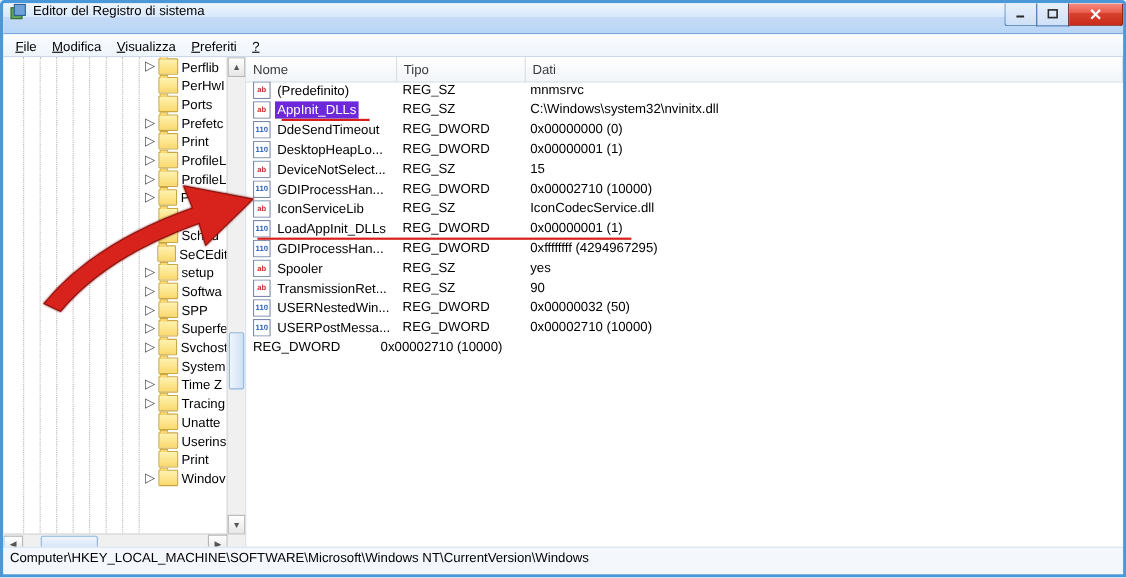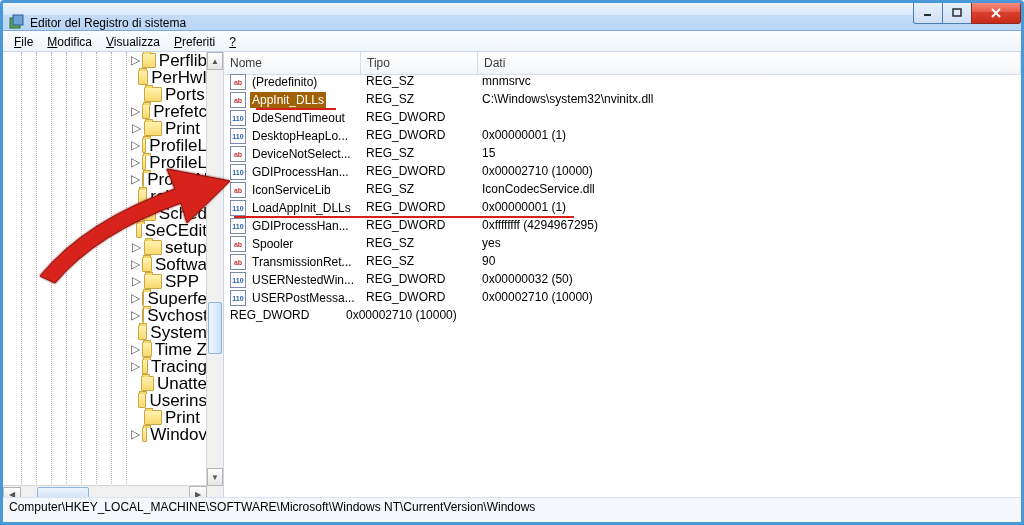--- a/index.html
+++ b/index.html
@@ -1,34 +1,34 @@
 <!DOCTYPE html>
 <html><head>
 <meta charset="utf-8">
 <style>
   html,body{margin:0;padding:0;font-family:"Segoe UI",Tahoma,sans-serif;font-size:12px;color:#000;user-select:none;background:#fff}
   .window{position:relative;width:1018px;height:519px;border:3px solid #4A98D8;border-radius:4px 4px 0 0;background:#fff;overflow:hidden}
-  .titlebar{height:27px;background:linear-gradient(to bottom,#eef5fd 0%,#d8e8fb 45%,#c5dbf6 46%,#b8d5f7 100%);display:flex;align-items:flex-end;position:relative;border-bottom:1px solid #7ba7d9}
+  .titlebar{height:27px;background:linear-gradient(to bottom,#eef5fd 0%,#d8e8fb 45%,#c5dbf6 46%,#b8d5f7 100%);display:flex;align-items:flex-start;position:relative;border-bottom:1px solid #7ba7d9}
   .titlebar .app-icon{width:16px;height:16px;margin:0 5px 0 6px;display:flex;align-items:center;justify-content:center}
   .titlebar .title{font-size:12px;color:#000}
   .win-controls{position:absolute;right:0;top:0;display:flex;height:20px}
   .win-btn{width:28px;height:20px;border:1px solid #4d7db5;border-top:none;display:flex;align-items:center;justify-content:center;background:linear-gradient(to bottom,#e6f0fb,#cfe0f6);margin-left:-1px}
   .win-btn.close{width:48px;background:linear-gradient(to bottom,#f68d80 0%,#e9594a 45%,#d8412f 46%,#c92a1a 100%);border-color:#8b2b20;border-bottom-right-radius:3px;color:#fff}
   .win-btn.min{border-bottom-left-radius:3px}
   .menubar{height:20px;background:linear-gradient(to bottom,#fbfdff,#eef4fb);display:flex;align-items:flex-end;padding:0 4px;border-bottom:1px solid #d8e4f2}
   .menu-item{padding:2px 7px;cursor:default}
   .menu-item span{text-decoration:underline}
   .content{position:absolute;top:48px;left:0;right:0;bottom:20px;display:flex;border-top:1px solid #c9d6e8}
   .tree-pane{width:220px;border-right:1px solid #c9d6e8;position:relative;overflow:hidden;background:#fff}
   .tree-inner{position:absolute;top:0;left:0;right:16px;bottom:16px;overflow:hidden}
   .tree-row{display:flex;align-items:center;height:17px;white-space:nowrap;padding-left:128px}
   .tree-row .tw{width:11px;text-align:center;color:#595959;font-size:12px;margin-right:2px;line-height:11px}
   .tree-row .folder{width:16px;height:13px;margin-right:3px;background:linear-gradient(to bottom,#fff2b0,#f9d96e);border:1px solid #caa745;border-radius:1px;position:relative}
   .tree-row .folder::before{content:"";position:absolute;top:-3px;left:0;width:6px;height:2px;background:#f9d96e;border:1px solid #caa745;border-bottom:none;border-radius:1px 1px 0 0}
-  .tree-row .lbl{font-size:17px}
+  .tree-row .lbl{font-size:12px}
   .tree-lines{position:absolute;top:0;left:0;bottom:16px;pointer-events:none}
   .tree-lines .vline{position:absolute;top:0;bottom:0;width:1px;border-left:1px dotted #b5b5b5}
   .scroll-v{position:absolute;top:0;right:0;bottom:16px;width:16px;background:#f0f0f0;border-left:1px solid #d6d6d6}
   .scroll-v .sbtn{height:16px;background:linear-gradient(to bottom,#fefefe,#e6e6e6);border:1px solid #b6b6b6;display:flex;align-items:center;justify-content:center;font-size:8px;color:#555}
   .scroll-v .sbtn:last-child{position:absolute;bottom:0;left:0;right:0}
   .scroll-v .thumb{position:absolute;top:17px;left:1px;right:1px;height:30px;background:linear-gradient(to right,#eef5fd,#cfe1f7);border:1px solid #8fb4dd;border-radius:2px}
   .scroll-h{position:absolute;left:0;right:16px;bottom:0;height:16px;background:#f0f0f0;border-top:1px solid #d6d6d6}
   .scroll-h .sbtn{width:16px;height:14px;background:linear-gradient(to bottom,#fefefe,#e6e6e6);border:1px solid #b6b6b6;display:inline-flex;align-items:center;justify-content:center;font-size:8px;color:#555}
   .scroll-h .sbtn.r{position:absolute;right:0;top:0}
   .scroll-h .thumb-h{position:absolute;left:34px;top:1px;bottom:1px;width:50px;background:linear-gradient(to bottom,#eef5fd,#cfe1f7);border:1px solid #8fb4dd;border-radius:2px}
@@ -41,21 +41,21 @@
   .col-data{flex:1}
   .list-body{position:absolute;top:22px;left:0;right:0;bottom:0;overflow:hidden}
   .lrow{display:flex;align-items:flex-start;height:18px}
   .lcell{padding:0 6px;overflow:hidden;text-overflow:ellipsis;white-space:nowrap}
   .lcell.name{width:124px;display:flex;align-items:center}
   .lcell.type{width:104px}
   .lcell.data{flex:1}
   .reg-icon{width:14px;height:14px;margin-right:4px;flex-shrink:0;border:1px solid #7a8aa8;background:#fff;display:flex;align-items:center;justify-content:center;font-size:7px;font-weight:bold;line-height:7px}
   .reg-icon.sz{color:#c33}
   .reg-icon.bin{color:#2a5db0}
-  .sel{background:#a16207;color:#fff}
+  .sel{background:#6d28d9;color:#fff}
   .statusbar{position:absolute;left:0;right:0;bottom:0;height:20px;background:#f4f7fb;border-top:1px solid #d8e4f2;padding:2px 6px;font-size:12px}
   .arrow-annot{position:absolute;z-index:50;pointer-events:none}
   .underline-annot{position:absolute;height:2px;background:#d8201a;z-index:50;pointer-events:none}
 </style>
 </head>
 <body>
 
 <div class="window">
 
   <div class="titlebar">
@@ -259,20 +259,21 @@
             </div>
             <div class="lcell type">REG_SZ</div>
             <div class="lcell data">C:\Windows\system32\nvinitx.dll</div>
           </div>
           <div class="lrow">
             <div class="lcell name">
               <span class="reg-icon bin">110</span>
               <span style="padding:1px 2px">DdeSendTimeout</span>
             </div>
             <div class="lcell type">REG_DWORD</div>
+            <div class="lcell data">0x00000000 (0)</div>
           </div>
           <div class="lrow">
             <div class="lcell name">
               <span class="reg-icon bin">110</span>
               <span style="padding:1px 2px">DesktopHeapLo...</span>
             </div>
             <div class="lcell type">REG_DWORD</div>
             <div class="lcell data">0x00000001 (1)</div>
           </div>
           <div class="lrow">

